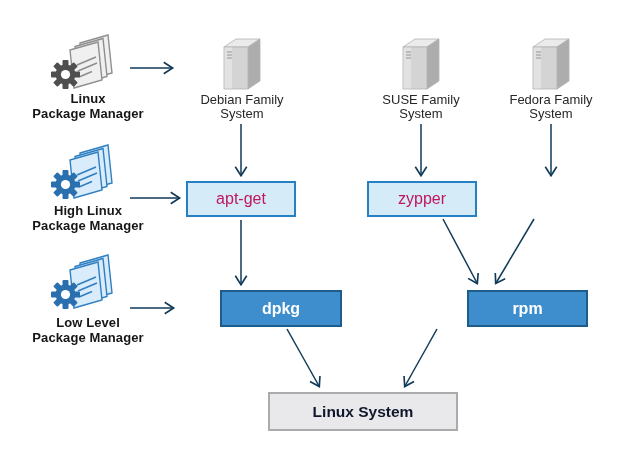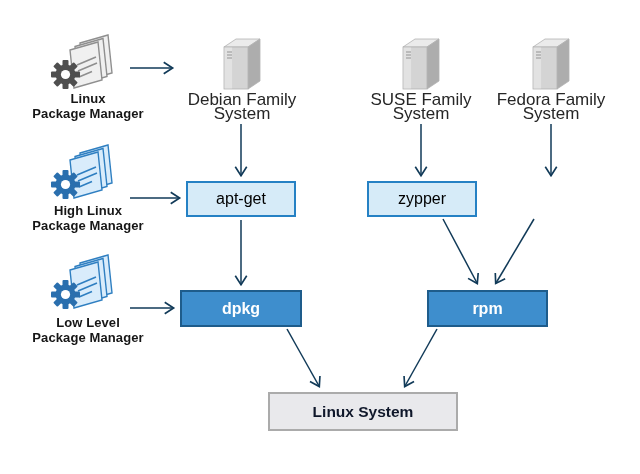--- a/index.html
+++ b/index.html
@@ -7,28 +7,28 @@
     position:relative;width:640px;height:474px;background:#ffffff;
     font-family:"Liberation Sans","DejaVu Sans",sans-serif;overflow:hidden;border-radius:17px;
   }
   .arrow-layer{position:absolute;left:0;top:0;width:640px;height:474px;pointer-events:none;}
   .mgr-label{
     position:absolute;width:156px;text-align:center;
     font-weight:bold;font-size:13px;line-height:14.5px;color:#161616;letter-spacing:.1px;
   }
   .sys-label{
     position:absolute;width:140px;text-align:center;
-    font-size:17px;line-height:14px;color:#262626;
+    font-size:13px;line-height:14px;color:#262626;
   }
   .toolbox{
     position:absolute;display:flex;align-items:center;justify-content:center;
     box-sizing:border-box;font-size:16px;
   }
-  .toolbox.light{background:#d6ebf8;border:2px solid #2581c4;color:#000000;text-align:center;}
-  .toolbox.solid{background:#3e8ecd;border:2px solid #1e5c8b;color:#ffffff;font-weight:bold;}
+  .toolbox.light{background:#d6ebf8;border:2px solid #2581c4;color:#be185d;text-align:center;}
+  .toolbox.solid{background:#3e8ecd;border:2px solid #1e5c8b;color:#ffffff;font-weight:bold;margin-left:40px;}
   .toolbox.target{background:#e9e9ec;border:2px solid #ababab;color:#0f172a;font-weight:bold;font-size:15.5px;}
   .icon{position:absolute;display:block;}
   .icon-docs-gray{--page-fill:#f0f0f0;--page-stroke:#8f8f8f;--gear-fill:#4f4f4f;}
   .icon-docs-blue{--page-fill:#d9ecfb;--page-stroke:#2f7fc1;--gear-fill:#2a6fae;}
   .icon-server{--front-fill:#d4d4d4;--front-strip:#e2e2e2;--side-fill:#adadad;--top-fill:#ebebeb;--edge:#b2b2b2;--vent:#949494;}
 </style>
 </head>
 <body>
 
 <div class="stage">

